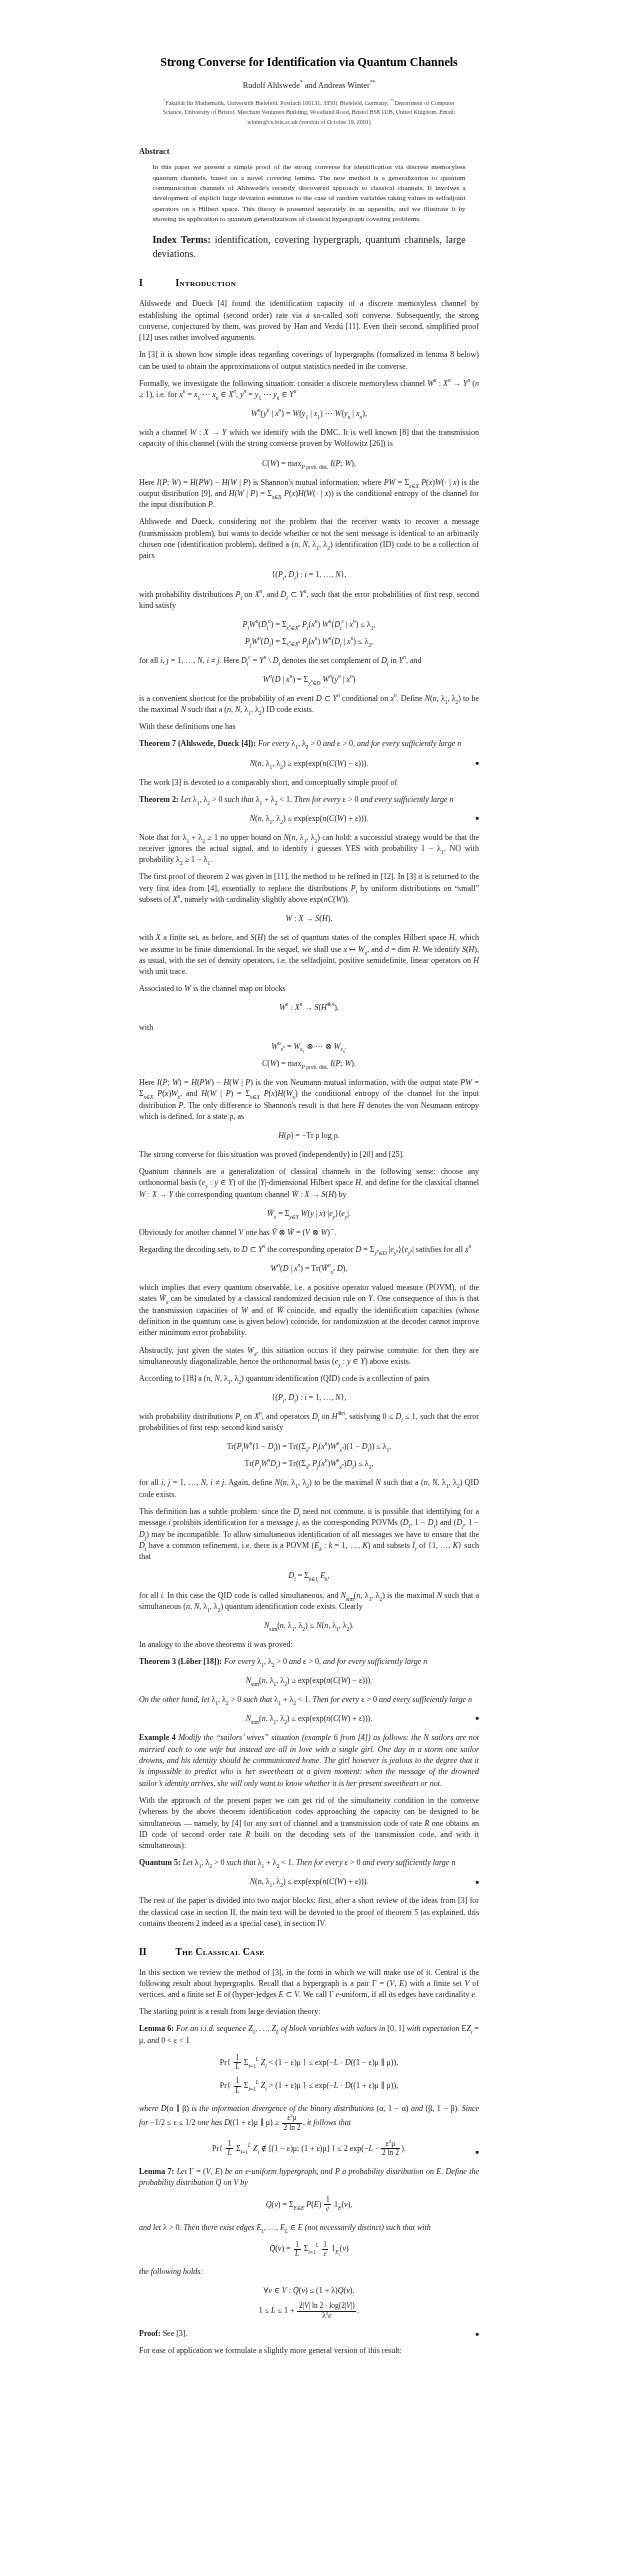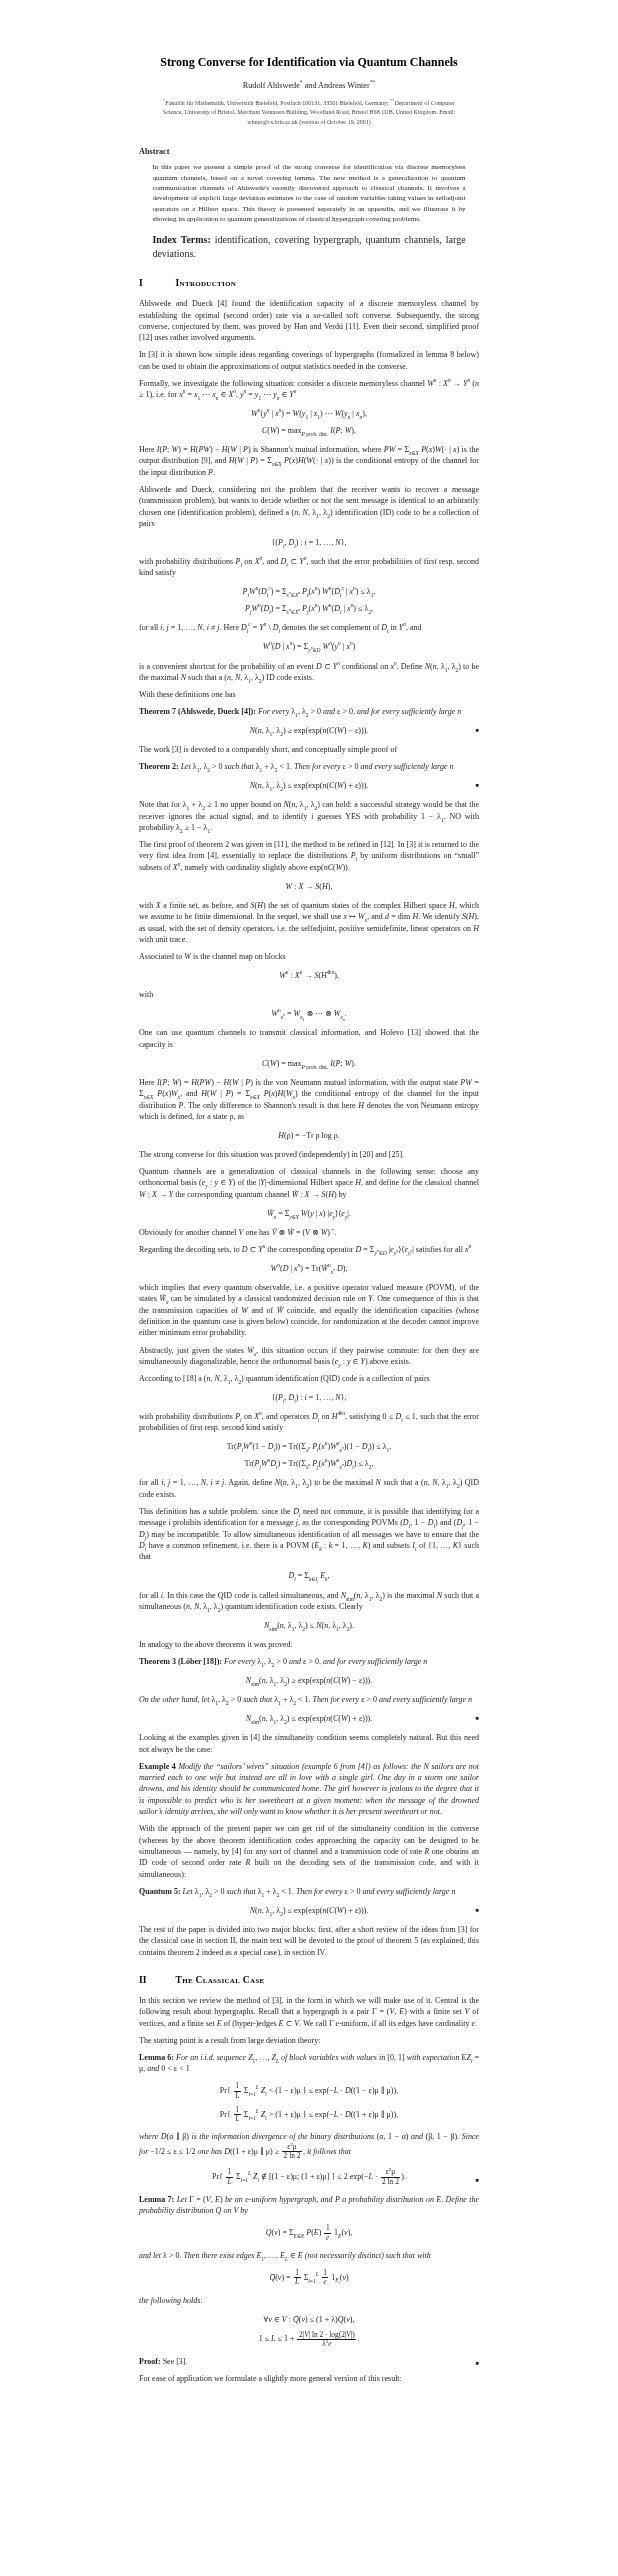--- a/index.html
+++ b/index.html
@@ -39,20 +39,21 @@
     <div class="affil"><sup>*</sup>Fakultät für Mathematik, Universität Bielefeld, Postfach 100131, 33501 Bielefeld, Germany; <sup>**</sup>Department of Computer Science, University of Bristol, Merchant Venturers Building, Woodland Road, Bristol BS8 1UB, United Kingdom. Email: winter@cs.bris.ac.uk (version of October 19, 2001)</div>
     <div class="abs-head">Abstract</div>
     <p class="abs-text">In this paper we present a simple proof of the strong converse for identification via discrete memoryless quantum channels, based on a novel covering lemma. The new method is a generalization to quantum communication channels of Ahlswede's recently discovered approach to classical channels. It involves a development of explicit large deviation estimates to the case of random variables taking values in selfadjoint operators on a Hilbert space. This theory is presented separately in an appendix, and we illustrate it by showing its application to quantum generalizations of classical hypergraph covering problems.</p>
     <p class="index-terms"><b>Index Terms:</b> identification, covering hypergraph, quantum channels, large deviations.</p>
     <div class="article">
         <div class="blk blk-h"><span class="secnum">I</span><span class="sectitle">Introduction</span></div>
         <div class="blk blk-p"><span class="ptext">Ahlswede and Dueck [4] found the identification capacity of a discrete memoryless channel by establishing the optimal (second order) rate via a so-called soft converse. Subsequently, the strong converse, conjectured by them, was proved by Han and Verdú [11]. Even their second, simplified proof [12] uses rather involved arguments.</span></div>
         <div class="blk blk-p"><span class="ptext">In [3] it is shown how simple ideas regarding coverings of hypergraphs (formalized in lemma 8 below) can be used to obtain the approximations of output statistics needed in the converse.</span></div>
         <div class="blk blk-p"><span class="ptext">Formally, we investigate the following situation: consider a discrete memoryless channel <i>W</i><sup><i>n</i></sup> : <i>X</i><sup><i>n</i></sup> → <i>Y</i><sup><i>n</i></sup> (<i>n</i> ≥ 1), i.e. for <i>x</i><sup><i>n</i></sup> = <i>x</i><sub>1</sub> ⋯ <i>x</i><sub><i>n</i></sub> ∈ <i>X</i><sup><i>n</i></sup>, <i>y</i><sup><i>n</i></sup> = <i>y</i><sub>1</sub> ⋯ <i>y</i><sub><i>n</i></sub> ∈ <i>Y</i><sup><i>n</i></sup></span></div>
         <div class="blk blk-eq"><span class="eqmath"><i>W</i><sup><i>n</i></sup>(<i>y</i><sup><i>n</i></sup> | <i>x</i><sup><i>n</i></sup>) = <i>W</i>(<i>y</i><sub>1</sub> | <i>x</i><sub>1</sub>) ⋯ <i>W</i>(<i>y</i><sub><i>n</i></sub> | <i>x</i><sub><i>n</i></sub>),</span></div>
+        <div class="blk blk-p"><span class="ptext">with a channel <i>W</i> : <i>X</i> → <i>Y</i> which we identify with the DMC. It is well known [8] that the transmission capacity of this channel (with the strong converse proven by Wolfowitz [26]) is</span></div>
         <div class="blk blk-eq"><span class="eqmath"><i>C</i>(<i>W</i>) = max<sub><i>P</i> prob. dist.</sub> <i>I</i>(<i>P</i>; <i>W</i>),</span></div>
         <div class="blk blk-p"><span class="ptext">Here <i>I</i>(<i>P</i>; <i>W</i>) = <i>H</i>(<i>PW</i>) − <i>H</i>(<i>W</i> | <i>P</i>) is Shannon's mutual information, where <i>PW</i> = Σ<sub><i>x</i>∈<i>X</i></sub> <i>P</i>(<i>x</i>)<i>W</i>(· | <i>x</i>) is the output distribution [9], and <i>H</i>(<i>W</i> | <i>P</i>) = Σ<sub><i>x</i>∈<i>X</i></sub> <i>P</i>(<i>x</i>)<i>H</i>(<i>W</i>(· | <i>x</i>)) is the conditional entropy of the channel for the input distribution <i>P</i>.</span></div>
         <div class="blk blk-p"><span class="ptext">Ahlswede and Dueck, considering not the problem that the receiver wants to recover a message (transmission problem), but wants to decide whether or not the sent message is identical to an arbitrarily chosen one (identification problem), defined a (<i>n</i>, <i>N</i>, λ<sub>1</sub>, λ<sub>2</sub>) identification (ID) code to be a collection of pairs</span></div>
         <div class="blk blk-eq"><span class="eqmath">{(<i>P</i><sub><i>i</i></sub>, <i>D</i><sub><i>i</i></sub>) : <i>i</i> = 1, …, <i>N</i>},</span></div>
         <div class="blk blk-p"><span class="ptext">with probability distributions <i>P</i><sub><i>i</i></sub> on <i>X</i><sup><i>n</i></sup>, and <i>D</i><sub><i>i</i></sub> ⊂ <i>Y</i><sup><i>n</i></sup>, such that the error probabilities of first resp. second kind satisfy</span></div>
         <div class="blk blk-eq"><span class="eqmath"><i>P</i><sub><i>i</i></sub><i>W</i><sup><i>n</i></sup>(<i>D</i><sub><i>i</i></sub><sup>c</sup>) = Σ<sub><i>x</i><sup><i>n</i></sup>∈<i>X</i><sup><i>n</i></sup></sub> <i>P</i><sub><i>i</i></sub>(<i>x</i><sup><i>n</i></sup>) <i>W</i><sup><i>n</i></sup>(<i>D</i><sub><i>i</i></sub><sup>c</sup> | <i>x</i><sup><i>n</i></sup>) ≤ λ<sub>1</sub>,</span></div>
         <div class="blk blk-eq"><span class="eqmath"><i>P</i><sub><i>j</i></sub><i>W</i><sup><i>n</i></sup>(<i>D</i><sub><i>i</i></sub>) = Σ<sub><i>x</i><sup><i>n</i></sup>∈<i>X</i><sup><i>n</i></sup></sub> <i>P</i><sub><i>j</i></sub>(<i>x</i><sup><i>n</i></sup>) <i>W</i><sup><i>n</i></sup>(<i>D</i><sub><i>i</i></sub> | <i>x</i><sup><i>n</i></sup>) ≤ λ<sub>2</sub>,</span></div>
         <div class="blk blk-p"><span class="ptext">for all <i>i</i>, <i>j</i> = 1, …, <i>N</i>, <i>i</i> ≠ <i>j</i>. Here <i>D</i><sub><i>i</i></sub><sup>c</sup> = <i>Y</i><sup><i>n</i></sup> \ <i>D</i><sub><i>i</i></sub> denotes the set complement of <i>D</i><sub><i>i</i></sub> in <i>Y</i><sup><i>n</i></sup>, and</span></div>
         <div class="blk blk-eq"><span class="eqmath"><i>W</i><sup><i>n</i></sup>(<i>D</i> | <i>x</i><sup><i>n</i></sup>) = Σ<sub><i>y</i><sup><i>n</i></sup>∈<i>D</i></sub> <i>W</i><sup><i>n</i></sup>(<i>y</i><sup><i>n</i></sup> | <i>x</i><sup><i>n</i></sup>)</span></div>
         <div class="blk blk-p"><span class="ptext">is a convenient shortcut for the probability of an event <i>D</i> ⊂ <i>Y</i><sup><i>n</i></sup> conditional on <i>x</i><sup><i>n</i></sup>. Define <i>N</i>(<i>n</i>, λ<sub>1</sub>, λ<sub>2</sub>) to be the maximal <i>N</i> such that a (<i>n</i>, <i>N</i>, λ<sub>1</sub>, λ<sub>2</sub>) ID code exists.</span></div>
@@ -63,21 +64,20 @@
         <div class="blk blk-thm"><span class="ptext"><b>Theorem 2:</b> <i>Let</i> λ<sub>1</sub>, λ<sub>2</sub> &gt; 0 <i>such that</i> λ<sub>1</sub> + λ<sub>2</sub> &lt; 1. <i>Then for every</i> ε &gt; 0 <i>and every sufficiently large n</i></span></div>
         <div class="blk blk-eq"><span class="eqmath"><i>N</i>(<i>n</i>, λ<sub>1</sub>, λ<sub>2</sub>) ≤ exp(exp(<i>n</i>(<i>C</i>(<i>W</i>) + ε))).</span><span class="qed">■</span></div>
         <div class="blk blk-p"><span class="ptext">Note that for λ<sub>1</sub> + λ<sub>2</sub> ≥ 1 no upper bound on <i>N</i>(<i>n</i>, λ<sub>1</sub>, λ<sub>2</sub>) can hold: a successful strategy would be that the receiver ignores the actual signal, and to identify <i>i</i> guesses YES with probability 1 − λ<sub>1</sub>, NO with probability λ<sub>2</sub> ≥ 1 − λ<sub>1</sub>.</span></div>
         <div class="blk blk-p"><span class="ptext">The first proof of theorem 2 was given in [11], the method to be refined in [12]. In [3] it is returned to the very first idea from [4], essentially to replace the distributions <i>P</i><sub><i>i</i></sub> by uniform distributions on “small” subsets of <i>X</i><sup><i>n</i></sup>, namely with cardinality slightly above exp(<i>nC</i>(<i>W</i>)).</span></div>
         <div class="blk blk-eq"><span class="eqmath"><i>W</i> : <i>X</i> → <i>S</i>(<i>H</i>),</span></div>
         <div class="blk blk-p"><span class="ptext">with <i>X</i> a finite set, as before, and <i>S</i>(<i>H</i>) the set of quantum states of the complex Hilbert space <i>H</i>, which we assume to be finite dimensional. In the sequel, we shall use <i>x</i> ↦ <i>W</i><sub><i>x</i></sub>, and <i>d</i> = dim <i>H</i>. We identify <i>S</i>(<i>H</i>), as usual, with the set of density operators, i.e. the selfadjoint, positive semidefinite, linear operators on <i>H</i> with unit trace.</span></div>
         <div class="blk blk-p"><span class="ptext">Associated to <i>W</i> is the channel map on blocks</span></div>
         <div class="blk blk-eq"><span class="eqmath"><i>W</i><sup><i>n</i></sup> : <i>X</i><sup><i>n</i></sup> → <i>S</i>(<i>H</i><sup>⊗<i>n</i></sup>),</span></div>
         <div class="blk blk-p"><span class="ptext">with</span></div>
         <div class="blk blk-eq"><span class="eqmath"><i>W</i><sup><i>n</i></sup><sub><i>x</i><sup><i>n</i></sup></sub> = <i>W</i><sub><i>x</i><sub>1</sub></sub> ⊗ ⋯ ⊗ <i>W</i><sub><i>x</i><sub><i>n</i></sub></sub>.</span></div>
-        <div class="blk blk-p"><span class="ptext">One can use quantum channels to transmit classical information, and Holevo [13] showed that the capacity is</span></div>
         <div class="blk blk-eq"><span class="eqmath"><i>C</i>(<i>W</i>) = max<sub><i>P</i> prob. dist.</sub> <i>I</i>(<i>P</i>; <i>W</i>).</span></div>
         <div class="blk blk-p"><span class="ptext">Here <i>I</i>(<i>P</i>; <i>W</i>) = <i>H</i>(<i>PW</i>) − <i>H</i>(<i>W</i> | <i>P</i>) is the von Neumann mutual information, with the output state <i>PW</i> = Σ<sub><i>x</i>∈<i>X</i></sub> <i>P</i>(<i>x</i>)<i>W</i><sub><i>x</i></sub>, and <i>H</i>(<i>W</i> | <i>P</i>) = Σ<sub><i>x</i>∈<i>X</i></sub> <i>P</i>(<i>x</i>)<i>H</i>(<i>W</i><sub><i>x</i></sub>) the conditional entropy of the channel for the input distribution <i>P</i>. The only difference to Shannon's result is that here <i>H</i> denotes the von Neumann entropy which is defined, for a state ρ, as</span></div>
         <div class="blk blk-eq"><span class="eqmath"><i>H</i>(ρ) = −Tr ρ log ρ.</span></div>
         <div class="blk blk-p"><span class="ptext">The strong converse for this situation was proved (independently) in [20] and [25].</span></div>
         <div class="blk blk-p"><span class="ptext">Quantum channels are a generalization of classical channels in the following sense: choose any orthonormal basis (<i>e</i><sub><i>y</i></sub> : <i>y</i> ∈ <i>Y</i>) of the |<i>Y</i>|-dimensional Hilbert space <i>H</i>, and define for the classical channel <i>W</i> : <i>X</i> → <i>Y</i> the corresponding quantum channel <i>W̃</i> : <i>X</i> → <i>S</i>(<i>H</i>) by</span></div>
         <div class="blk blk-eq"><span class="eqmath"><i>W̃</i><sub><i>x</i></sub> = Σ<sub><i>y</i>∈<i>Y</i></sub> <i>W</i>(<i>y</i> | <i>x</i>) |<i>e</i><sub><i>y</i></sub>⟩⟨<i>e</i><sub><i>y</i></sub>|.</span></div>
         <div class="blk blk-p"><span class="ptext">Obviously for another channel <i>V</i> one has <i>Ṽ</i> ⊗ <i>W̃</i> = (<i>V</i> ⊗ <i>W</i>)<sup>∼</sup>.</span></div>
         <div class="blk blk-p"><span class="ptext">Regarding the decoding sets, to <i>D</i> ⊂ <i>Y</i><sup><i>n</i></sup> the corresponding operator <i>D</i> = Σ<sub><i>y</i><sup><i>n</i></sup>∈<i>D</i></sub> |<i>e</i><sub><i>y</i><sup><i>n</i></sup></sub>⟩⟨<i>e</i><sub><i>y</i><sup><i>n</i></sup></sub>| satisfies for all <i>x</i><sup><i>n</i></sup></span></div>
         <div class="blk blk-eq"><span class="eqmath"><i>W</i><sup><i>n</i></sup>(<i>D</i> | <i>x</i><sup><i>n</i></sup>) = Tr(<i>W̃</i><sup><i>n</i></sup><sub><i>x</i><sup><i>n</i></sup></sub> <i>D</i>),</span></div>
         <div class="blk blk-p"><span class="ptext">which implies that every quantum observable, i.e. a positive operator valued measure (POVM), of the states <i>W̃</i><sub><i>x</i></sub> can be simulated by a classical randomized decision rule on <i>Y</i>. One consequence of this is that the transmission capacities of <i>W</i> and of <i>W̃</i> coincide, and equally the identification capacities (whose definition in the quantum case is given below) coincide, for randomization at the decoder cannot improve either minimum error probability.</span></div>
@@ -90,21 +90,20 @@
         <div class="blk blk-p"><span class="ptext">for all <i>i</i>, <i>j</i> = 1, …, <i>N</i>, <i>i</i> ≠ <i>j</i>. Again, define <i>N</i>(<i>n</i>, λ<sub>1</sub>, λ<sub>2</sub>) to be the maximal <i>N</i> such that a (<i>n</i>, <i>N</i>, λ<sub>1</sub>, λ<sub>2</sub>) QID code exists.</span></div>
         <div class="blk blk-p"><span class="ptext">This definition has a subtle problem: since the <i>D</i><sub><i>i</i></sub> need not commute, it is possible that identifying for a message <i>i</i> prohibits identification for a message <i>j</i>, as the corresponding POVMs (<i>D</i><sub><i>i</i></sub>, 1 − <i>D</i><sub><i>i</i></sub>) and (<i>D</i><sub><i>j</i></sub>, 1 − <i>D</i><sub><i>j</i></sub>) may be incompatible. To allow simultaneous identification of all messages we have to ensure that the <i>D</i><sub><i>i</i></sub> have a common refinement, i.e. there is a POVM (<i>E</i><sub><i>k</i></sub> : <i>k</i> = 1, …, <i>K</i>) and subsets <i>I</i><sub><i>i</i></sub> of {1, …, <i>K</i>} such that</span></div>
         <div class="blk blk-eq"><span class="eqmath"><i>D</i><sub><i>i</i></sub> = Σ<sub><i>k</i>∈<i>I</i><sub><i>i</i></sub></sub> <i>E</i><sub><i>k</i></sub>,</span></div>
         <div class="blk blk-p"><span class="ptext">for all <i>i</i>. In this case the QID code is called simultaneous, and <i>N</i><sub>sim</sub>(<i>n</i>, λ<sub>1</sub>, λ<sub>2</sub>) is the maximal <i>N</i> such that a simultaneous (<i>n</i>, <i>N</i>, λ<sub>1</sub>, λ<sub>2</sub>) quantum identification code exists. Clearly</span></div>
         <div class="blk blk-eq"><span class="eqmath"><i>N</i><sub>sim</sub>(<i>n</i>, λ<sub>1</sub>, λ<sub>2</sub>) ≤ <i>N</i>(<i>n</i>, λ<sub>1</sub>, λ<sub>2</sub>).</span></div>
         <div class="blk blk-p"><span class="ptext">In analogy to the above theorems it was proved:</span></div>
         <div class="blk blk-thm"><span class="ptext"><b>Theorem 3 (Löber [18]):</b> <i>For every</i> λ<sub>1</sub>, λ<sub>2</sub> &gt; 0 <i>and</i> ε &gt; 0, <i>and for every sufficiently large n</i></span></div>
         <div class="blk blk-eq"><span class="eqmath"><i>N</i><sub>sim</sub>(<i>n</i>, λ<sub>1</sub>, λ<sub>2</sub>) ≥ exp(exp(<i>n</i>(<i>C</i>(<i>W</i>) − ε))).</span></div>
         <div class="blk blk-thm"><span class="ptext"><i>On the other hand, let</i> λ<sub>1</sub>, λ<sub>2</sub> &gt; 0 <i>such that</i> λ<sub>1</sub> + λ<sub>2</sub> &lt; 1. <i>Then for every</i> ε &gt; 0 <i>and every sufficiently large n</i></span></div>
         <div class="blk blk-eq"><span class="eqmath"><i>N</i><sub>sim</sub>(<i>n</i>, λ<sub>1</sub>, λ<sub>2</sub>) ≤ exp(exp(<i>n</i>(<i>C</i>(<i>W</i>) + ε))).</span><span class="qed">■</span></div>
-        <div class="blk blk-p"><span class="ptext">Looking at the examples given in [4] the simultaneity condition seems completely natural. But this need not always be the case:</span></div>
         <div class="blk blk-ex"><span class="ptext"><b>Example 4</b> <i>Modify the “sailors’ wives” situation (example 6 from [4]) as follows: the N sailors are not married each to one wife but instead are all in love with a single girl. One day in a storm one sailor drowns, and his identity should be communicated home. The girl however is jealous to the degree that it is impossible to predict who is her sweetheart at a given moment: when the message of the drowned sailor’s identity arrives, she will only want to know whether it is her present sweetheart or not.</i></span></div>
         <div class="blk blk-p"><span class="ptext">With the approach of the present paper we can get rid of the simultaneity condition in the converse (whereas by the above theorem identification codes approaching the capacity can be designed to be simultaneous — namely, by [4] for any sort of channel and a transmission code of rate <i>R</i> one obtains an ID code of second order rate <i>R</i> built on the decoding sets of the transmission code, and with it simultaneous):</span></div>
         <div class="blk blk-thm"><span class="ptext"><b>Quantum 5:</b> <i>Let</i> λ<sub>1</sub>, λ<sub>2</sub> &gt; 0 <i>such that</i> λ<sub>1</sub> + λ<sub>2</sub> &lt; 1. <i>Then for every</i> ε &gt; 0 <i>and every sufficiently large n</i></span></div>
         <div class="blk blk-eq"><span class="eqmath"><i>N</i>(<i>n</i>, λ<sub>1</sub>, λ<sub>2</sub>) ≤ exp(exp(<i>n</i>(<i>C</i>(<i>W</i>) + ε))).</span><span class="qed">■</span></div>
         <div class="blk blk-p"><span class="ptext">The rest of the paper is divided into two major blocks: first, after a short review of the ideas from [3] for the classical case in section II, the main text will be devoted to the proof of theorem 5 (as explained, this contains theorem 2 indeed as a special case), in section IV.</span></div>
         <div class="blk blk-h"><span class="secnum">II</span><span class="sectitle">The Classical Case</span></div>
         <div class="blk blk-p"><span class="ptext">In this section we review the method of [3], in the form in which we will make use of it. Central is the following result about hypergraphs. Recall that a hypergraph is a pair Γ = (<i>V</i>, <i>E</i>) with a finite set <i>V</i> of vertices, and a finite set <i>E</i> of (hyper-)edges <i>E</i> ⊂ <i>V</i>. We call Γ <i>e</i>-uniform, if all its edges have cardinality <i>e</i>.</span></div>
         <div class="blk blk-p"><span class="ptext">The starting point is a result from large deviation theory:</span></div>
         <div class="blk blk-lem"><span class="ptext"><b>Lemma 6:</b> <i>For an i.i.d. sequence</i> <i>Z</i><sub>1</sub>, …, <i>Z</i><sub><i>L</i></sub> <i>of block variables with values in</i> [0, 1] <i>with expectation</i> E<i>Z</i><sub><i>i</i></sub> = μ, <i>and</i> 0 &lt; ε &lt; 1</span></div>
         <div class="blk blk-eq"><span class="eqmath">Pr{ <span class="frac"><span class="fn">1</span><span class="fd"><i>L</i></span></span> Σ<sub><i>i</i>=1</sub><sup><i>L</i></sup> <i>Z</i><sub><i>i</i></sub> &lt; (1 − ε)μ } ≤ exp(−<i>L</i> · <i>D</i>((1 − ε)μ ∥ μ)),</span></div>

